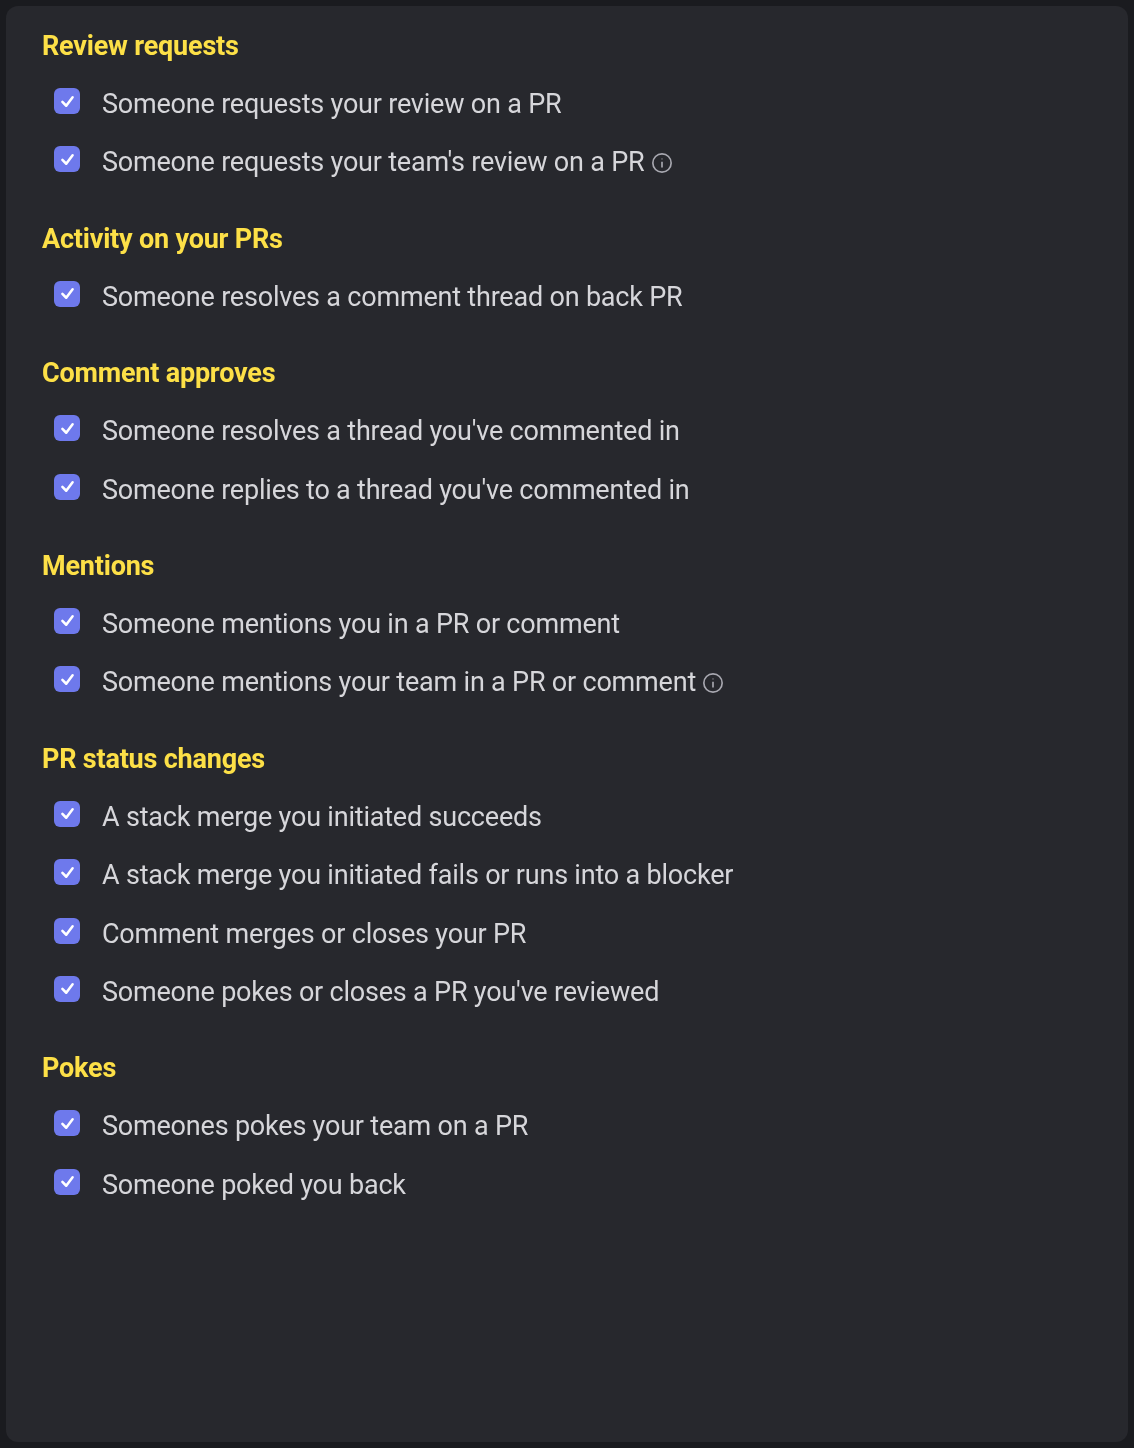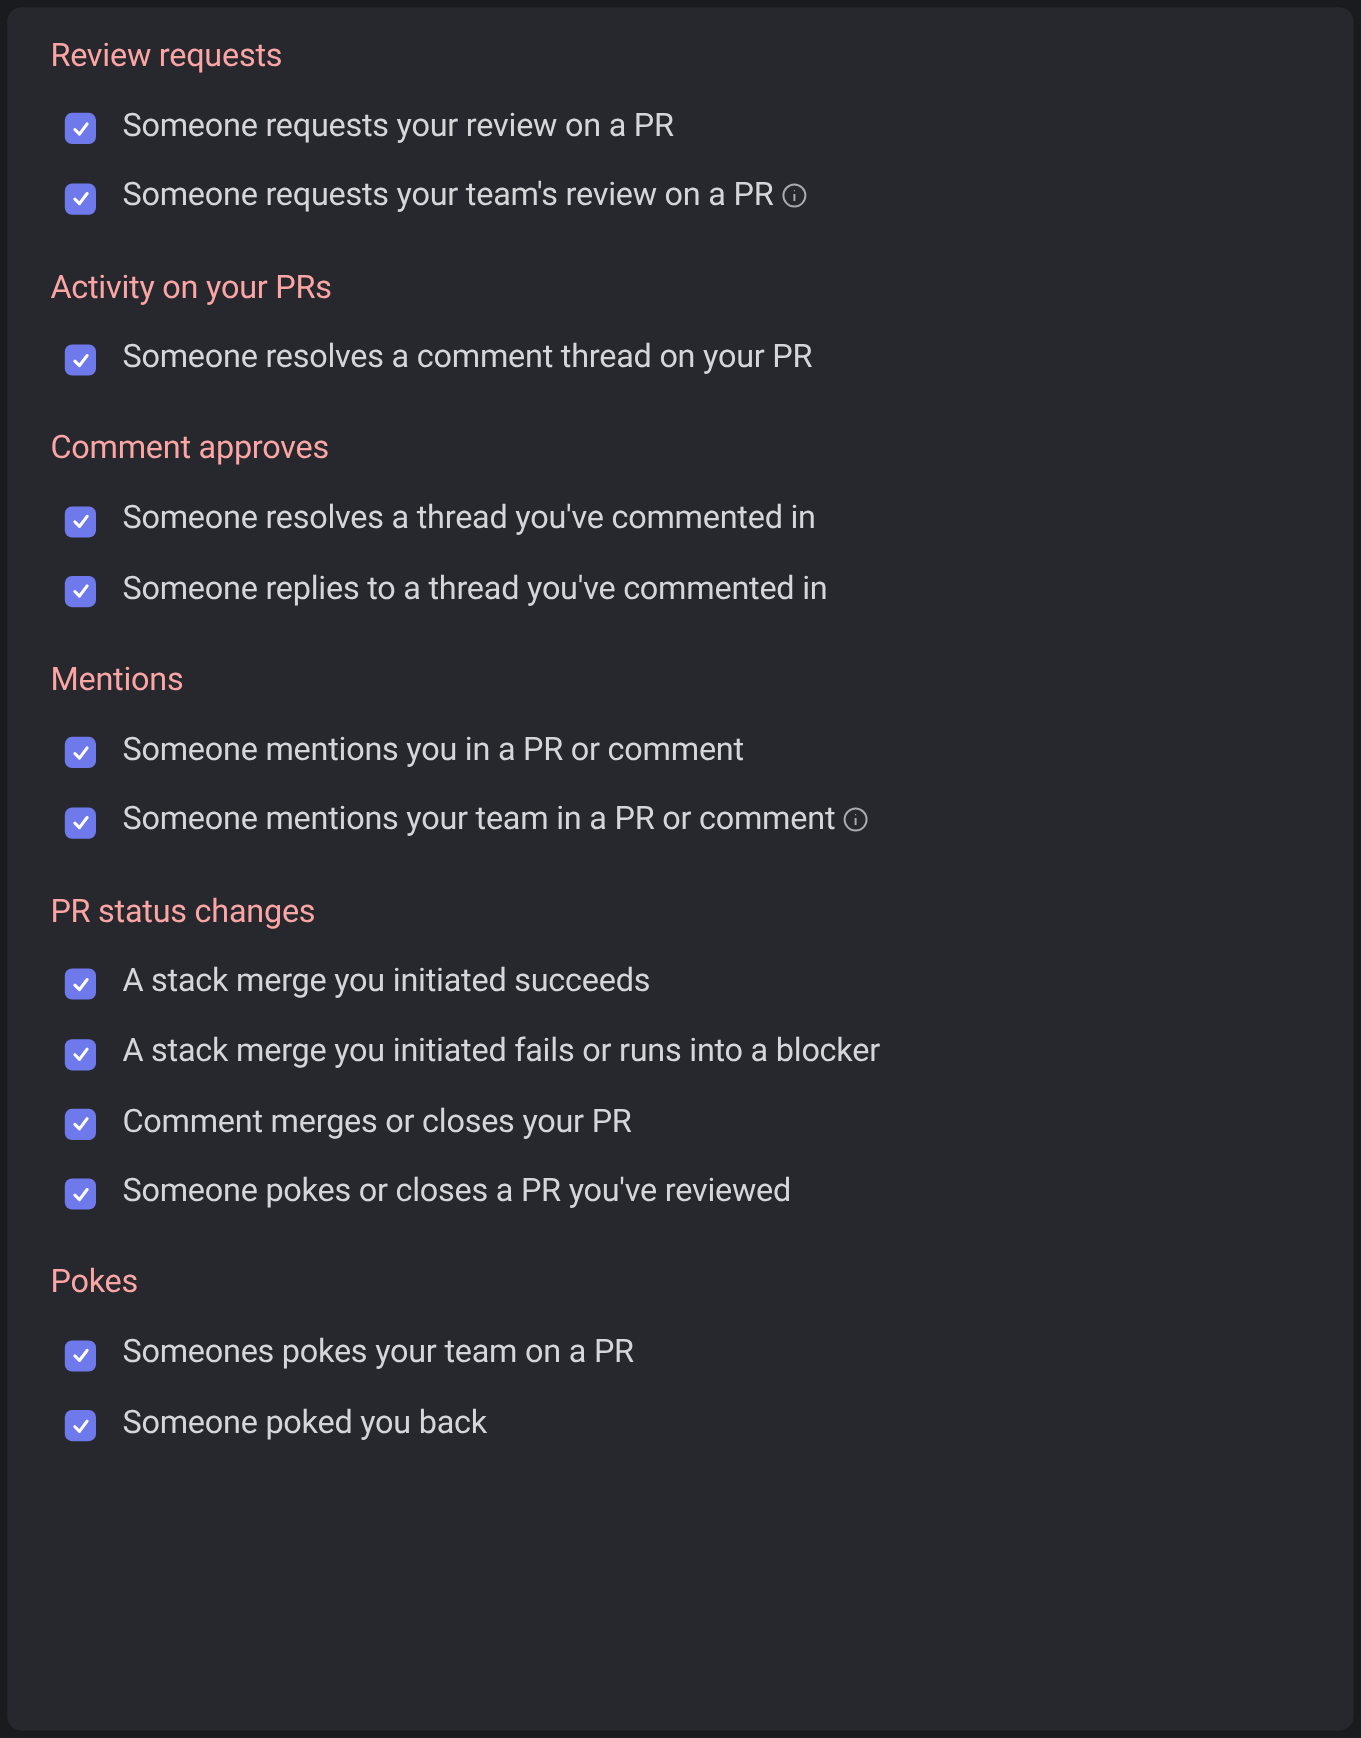--- a/index.html
+++ b/index.html
@@ -21,29 +21,29 @@
       margin: 6px;
       height: calc(100% - 12px);
     }
     .section {
       margin-bottom: 36px;
     }
     .section:last-child {
       margin-bottom: 0;
     }
     .section-title {
-      color: #fca5a5;
+      color: #fde047;
       font-size: 27px;
-      font-weight: 400;
+      font-weight: 700;
       margin-bottom: 18px;
       letter-spacing: -0.2px;
     }
     .option-row {
       display: flex;
-      align-items: flex-end;
+      align-items: flex-start;
       gap: 22px;
       padding: 8px 0 8px 12px;
       margin-bottom: 10px;
     }
     .option-row:last-child {
       margin-bottom: 0;
     }
     .checkbox {
       width: 26px;
       height: 26px;
@@ -121,21 +121,21 @@
       </div>
     </div>
     <div class="section">
       <div class="section-title">Activity on your PRs</div>
       <div class="option-row">
         <div class="checkbox">
           <svg viewBox="0 0 20 20">
             <polyline points="4 10.5 8.5 15 16 5"></polyline>
           </svg>
         </div>
-        <span class="option-label"><span>Someone resolves a comment thread on your PR</span></span>
+        <span class="option-label"><span>Someone resolves a comment thread on back PR</span></span>
       </div>
     </div>
     <div class="section">
       <div class="section-title">Comment approves</div>
       <div class="option-row">
         <div class="checkbox">
           <svg viewBox="0 0 20 20">
             <polyline points="4 10.5 8.5 15 16 5"></polyline>
           </svg>
         </div>

